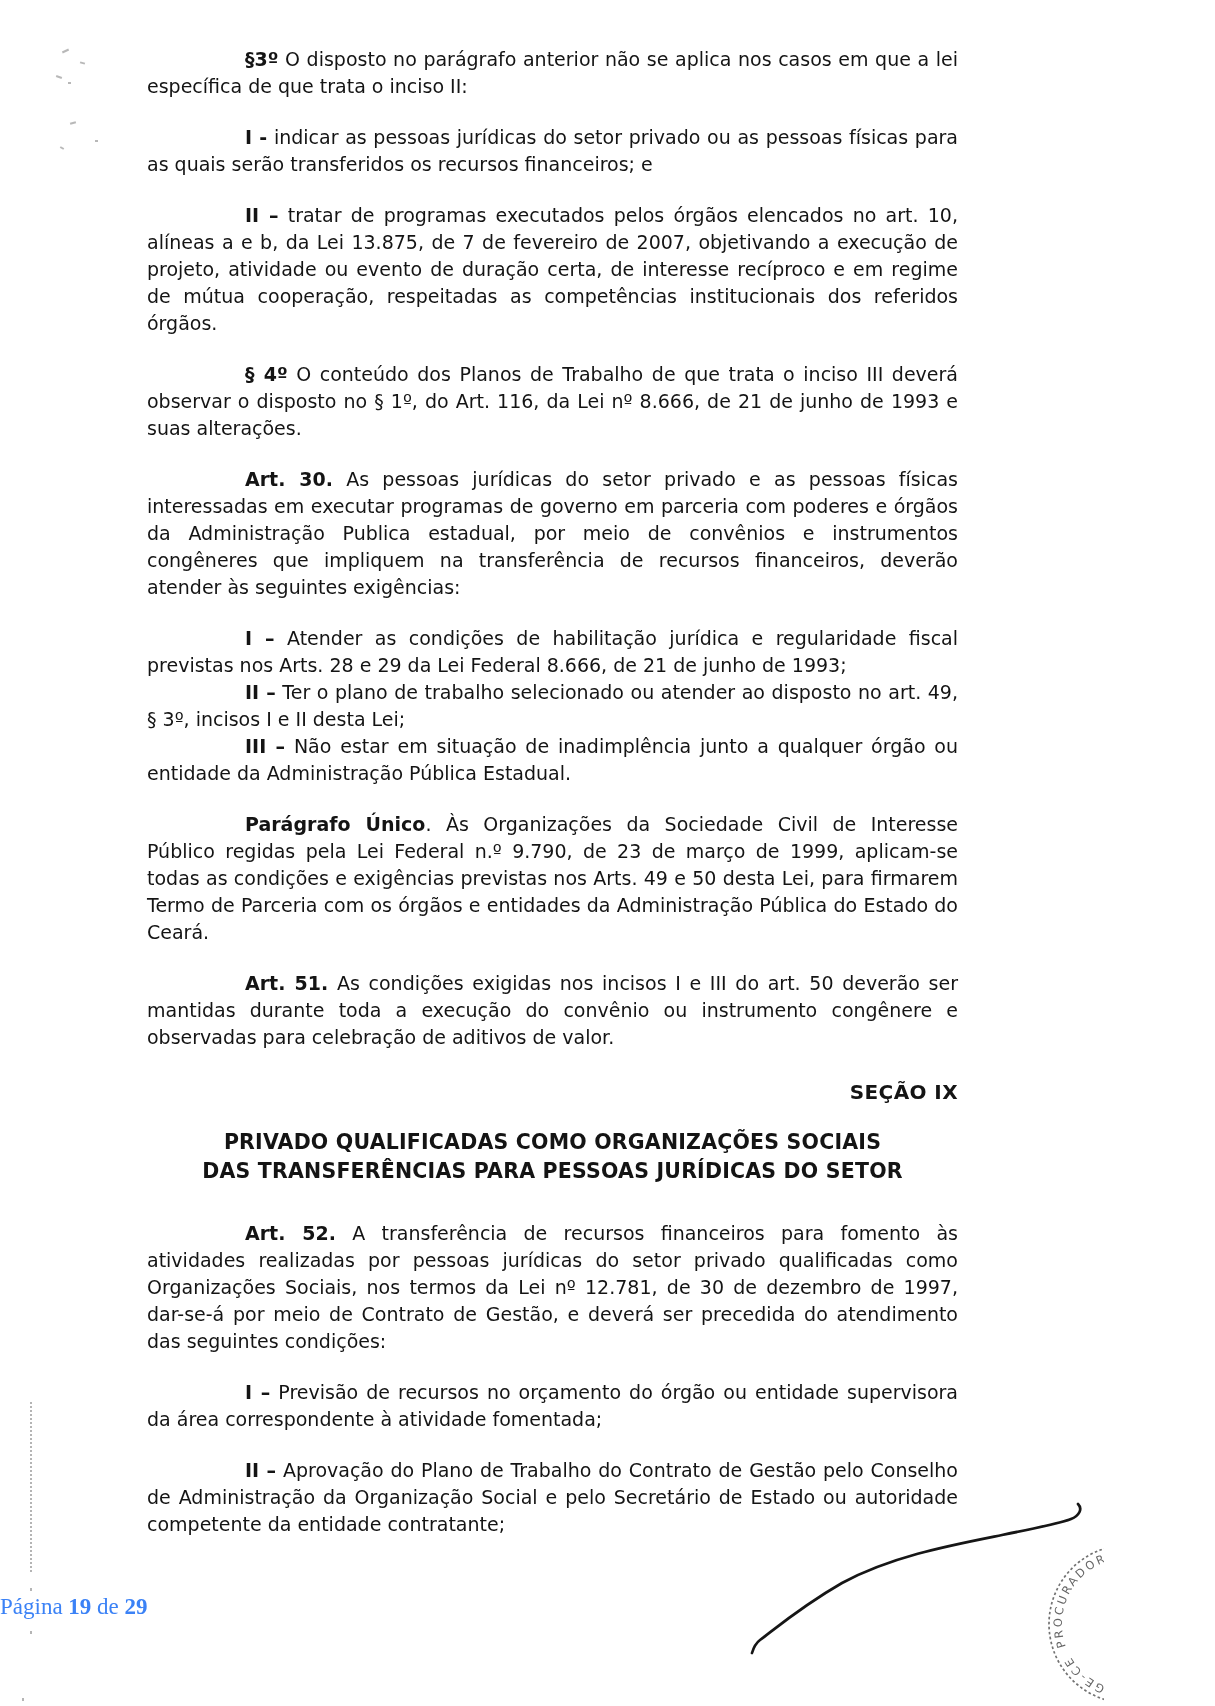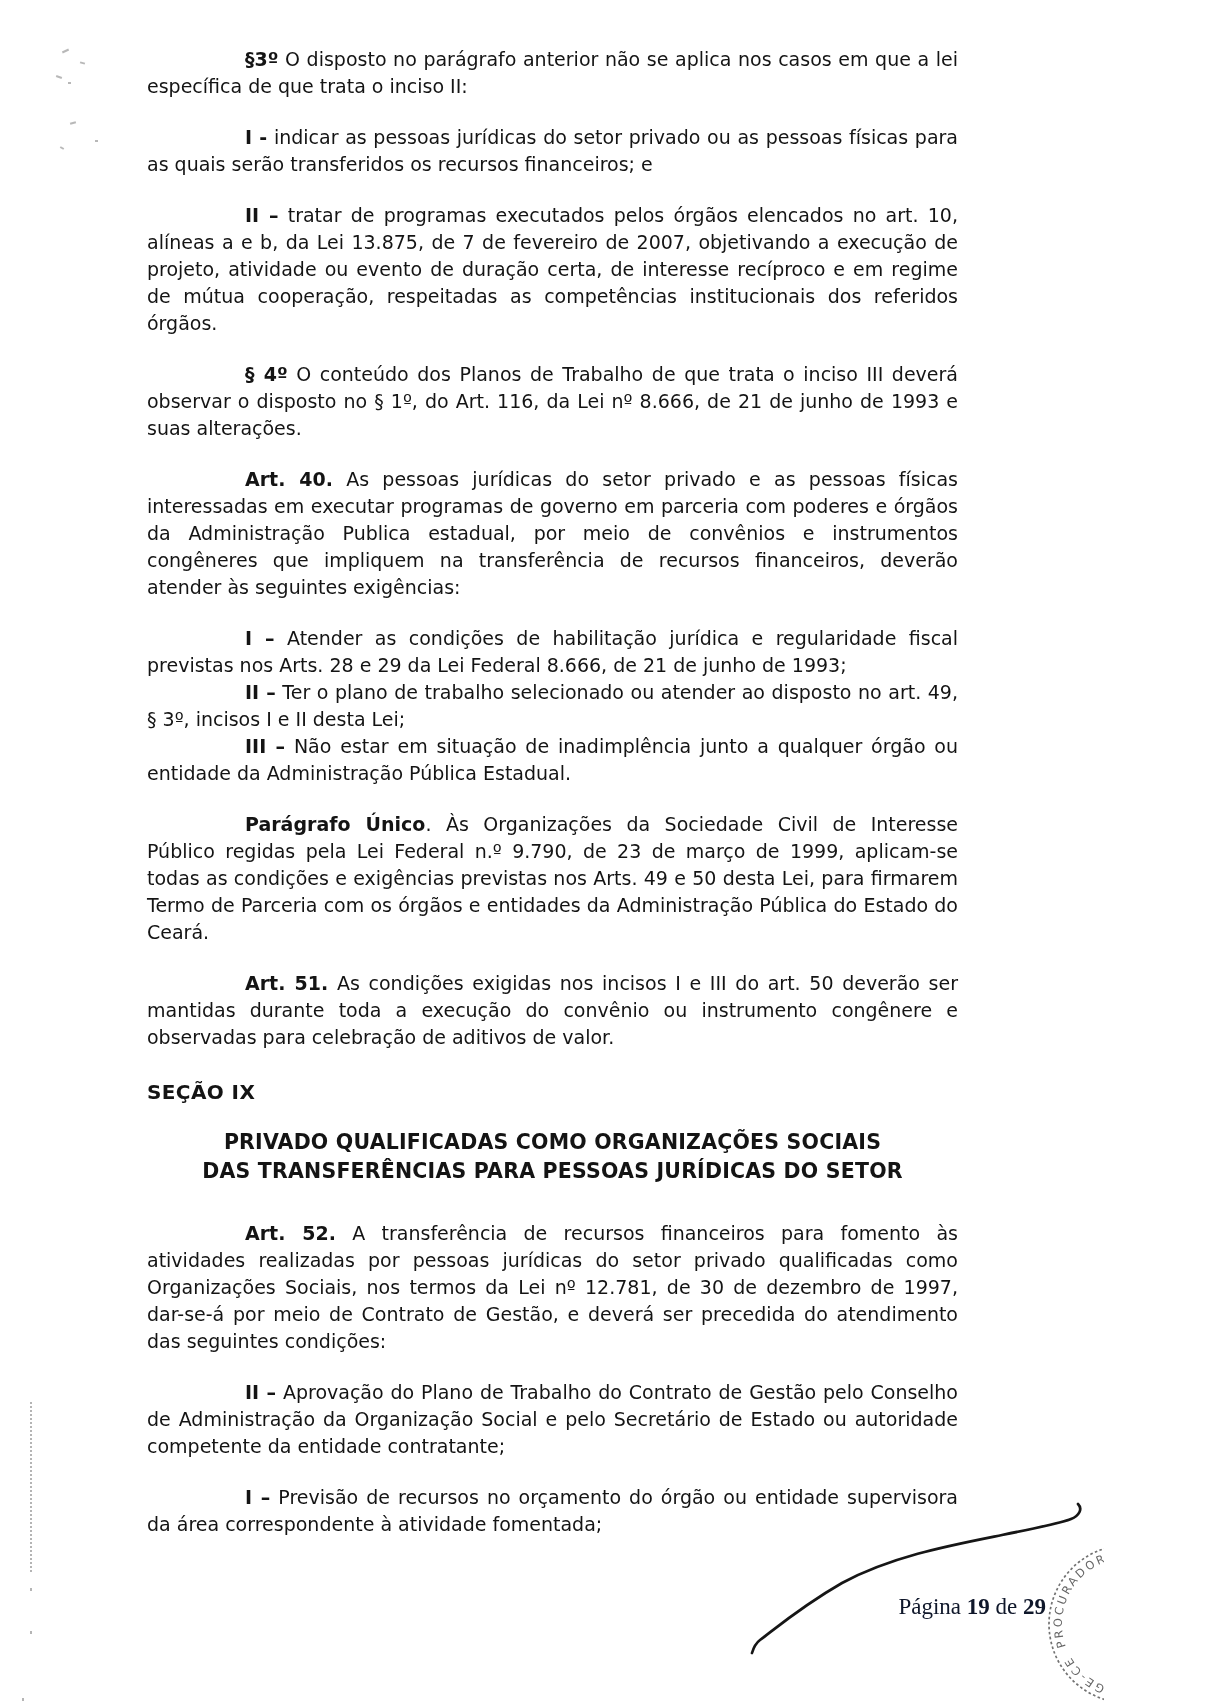--- a/index.html
+++ b/index.html
@@ -15,32 +15,31 @@
     color:#141414;
     font-size:19px;line-height:27px;
     text-align:justify;
   }
   .para{margin:24px 0 0;text-indent:98px;}
   .para.first{margin-top:0;}
   .para.tight{margin-top:0;}
   .para.big-gap{margin-top:34px;}
   .lead{font-weight:bold;}
   .kicker{
-    margin-top:28px;text-indent:0;text-align:left;
+    margin-top:28px;text-indent:0;text-align:right;
     font-weight:bold;font-size:20px;letter-spacing:.4px;
   }
   .sec-title{
     margin:22px auto 0;width:740px;text-indent:0;text-align:center;
     font-weight:bold;font-size:20.5px;line-height:29px;letter-spacing:.2px;
   }
   .footer{
     position:absolute;left:0;top:1594px;width:1046px;
-    text-align:right;
     font-family:"Liberation Serif","DejaVu Serif",serif;
-    font-size:23px;color:#0f172a;
+    font-size:23px;color:#3b82f6;
   }
   .footer b{font-weight:bold;}
   .scan-edge{
     position:absolute;left:1211px;top:0;width:3px;height:1706px;
     background:#111111;
   }
   .scan-dotted{
     position:absolute;left:30px;top:1402px;height:170px;width:0;
     border-left:2px dotted #8d8d8d;opacity:.65;
   }
@@ -72,44 +71,44 @@
   <div class="content">
 
     <p class="para first"><b class="lead">§3º</b><span> O disposto no parágrafo anterior não se aplica nos casos em que a lei específica de que trata o inciso II:</span></p>
 
     <p class="para"><b class="lead">I -</b><span> indicar as pessoas jurídicas do setor privado ou as pessoas físicas para as quais serão transferidos os recursos financeiros; e</span></p>
 
     <p class="para"><b class="lead">II –</b><span> tratar de programas executados pelos órgãos elencados no art. 10, alíneas a e b, da Lei 13.875, de 7 de fevereiro de 2007, objetivando a execução de projeto, atividade ou evento de duração certa, de interesse recíproco e em regime de mútua cooperação, respeitadas as competências institucionais dos referidos órgãos.</span></p>
 
     <p class="para"><b class="lead">§ 4º</b><span> O conteúdo dos Planos de Trabalho de que trata o inciso III deverá observar o disposto no § 1º, do Art. 116, da Lei nº 8.666, de 21 de junho de 1993 e suas alterações.</span></p>
 
-    <p class="para"><b class="lead">Art. 40.</b><span> As pessoas jurídicas do setor privado e as pessoas físicas interessadas em executar programas de governo em parceria com poderes e órgãos da Administração Publica estadual, por meio de convênios e instrumentos congêneres que impliquem na transferência de recursos financeiros, deverão atender às seguintes exigências:</span></p>
+    <p class="para"><b class="lead">Art. 30.</b><span> As pessoas jurídicas do setor privado e as pessoas físicas interessadas em executar programas de governo em parceria com poderes e órgãos da Administração Publica estadual, por meio de convênios e instrumentos congêneres que impliquem na transferência de recursos financeiros, deverão atender às seguintes exigências:</span></p>
 
     <p class="para"><b class="lead">I –</b><span> Atender as condições de habilitação jurídica e regularidade fiscal previstas nos Arts. 28 e 29 da Lei Federal 8.666, de 21 de junho de 1993;</span></p>
 
     <p class="para tight"><b class="lead">II –</b><span> Ter o plano de trabalho selecionado ou atender ao disposto no art. 49, § 3º, incisos I e II desta Lei;</span></p>
 
     <p class="para tight"><b class="lead">III –</b><span> Não estar em situação de inadimplência junto a qualquer órgão ou entidade da Administração Pública Estadual.</span></p>
 
     <p class="para"><b class="lead">Parágrafo Único</b><span>. Às Organizações da Sociedade Civil de Interesse Público regidas pela Lei Federal n.º 9.790, de 23 de março de 1999, aplicam-se todas as condições e exigências previstas nos Arts. 49 e 50 desta Lei, para firmarem Termo de Parceria com os órgãos e entidades da Administração Pública do Estado do Ceará.</span></p>
 
     <p class="para"><b class="lead">Art. 51.</b><span> As condições exigidas nos incisos I e III do art. 50 deverão ser mantidas durante toda a execução do convênio ou instrumento congênere e observadas para celebração de aditivos de valor.</span></p>
 
     <div class="kicker">SEÇÃO IX</div>
 
     <div class="sec-title">
       <div>PRIVADO QUALIFICADAS COMO ORGANIZAÇÕES SOCIAIS</div>
       <div>DAS TRANSFERÊNCIAS PARA PESSOAS JURÍDICAS DO SETOR</div>
     </div>
 
     <p class="para big-gap"><b class="lead">Art. 52.</b><span> A transferência de recursos financeiros para fomento às atividades realizadas por pessoas jurídicas do setor privado qualificadas como Organizações Sociais, nos termos da Lei nº 12.781, de 30 de dezembro de 1997, dar-se-á por meio de Contrato de Gestão, e deverá ser precedida do atendimento das seguintes condições:</span></p>
 
+    <p class="para"><b class="lead">I –</b><span> Previsão de recursos no orçamento do órgão ou entidade supervisora da área correspondente à atividade fomentada;</span></p>
+
     <p class="para"><b class="lead">II –</b><span> Aprovação do Plano de Trabalho do Contrato de Gestão pelo Conselho de Administração da Organização Social e pelo Secretário de Estado ou autoridade competente da entidade contratante;</span></p>
-
-    <p class="para"><b class="lead">I –</b><span> Previsão de recursos no orçamento do órgão ou entidade supervisora da área correspondente à atividade fomentada;</span></p>
 
   </div>
 
   <svg class="overlay-svg" width="1215" height="1706" viewBox="0 0 1215 1706">
     <path d="M 752,1653 C 754,1646 756,1643 760,1640 C 776,1628 802,1606 842,1583 C 892,1556 952,1545 1002,1535 C 1042,1527 1061,1523 1071,1519 C 1079,1516 1083,1509 1078,1504" fill="none" stroke="#161616" stroke-width="2.7" stroke-linecap="round"></path>
     <path d="M 1173,1369 C 1152,1371 1141,1381 1150,1389 C 1157,1394 1168,1393 1175,1388" fill="none" stroke="#161616" stroke-width="2.3" stroke-linecap="round"></path>
   </svg>
 
   <div class="footer">
     <span>Página</span>

